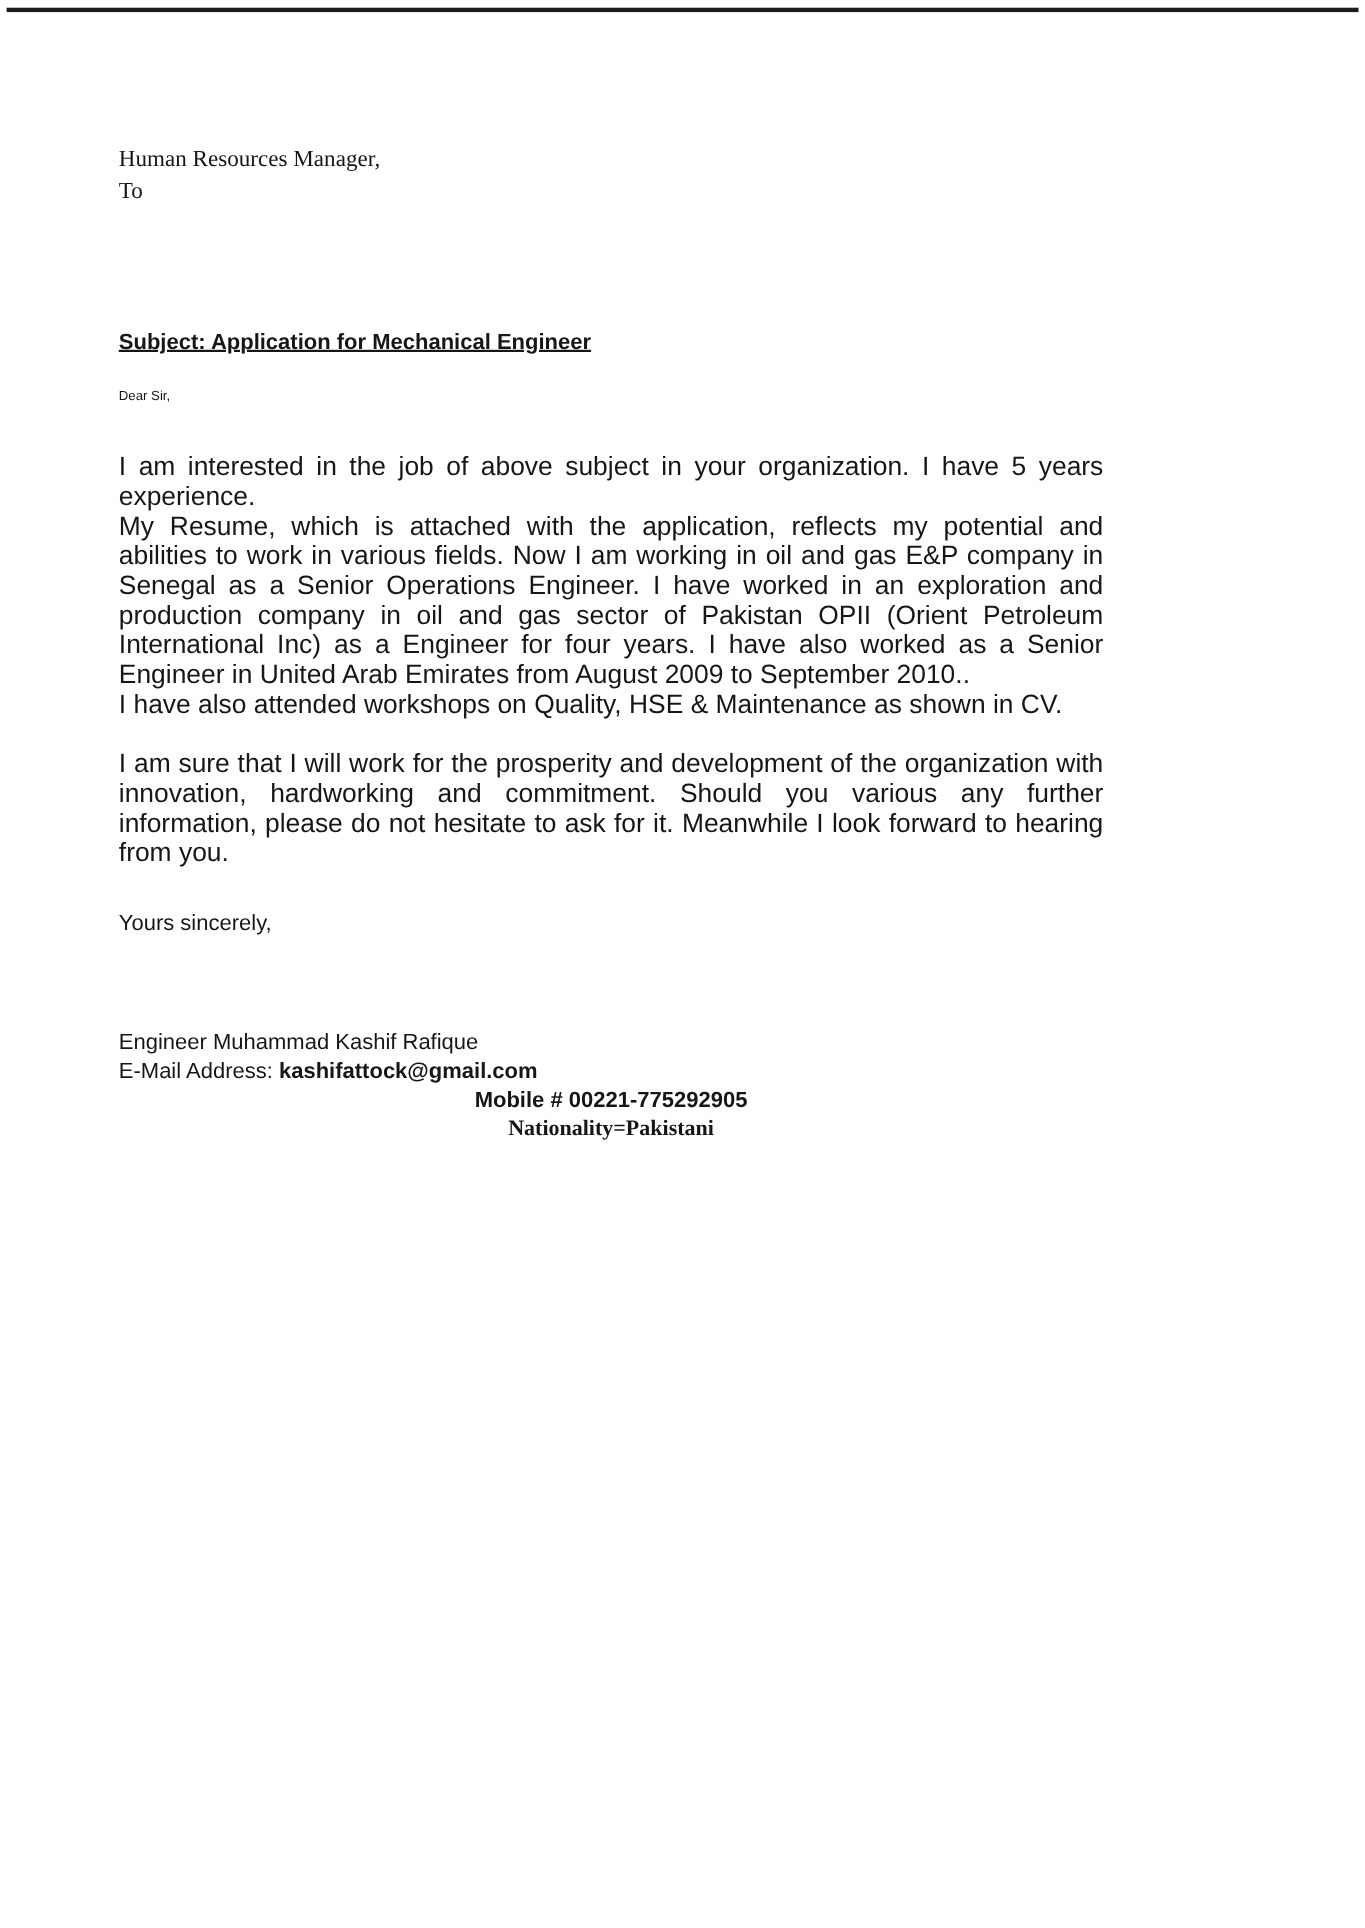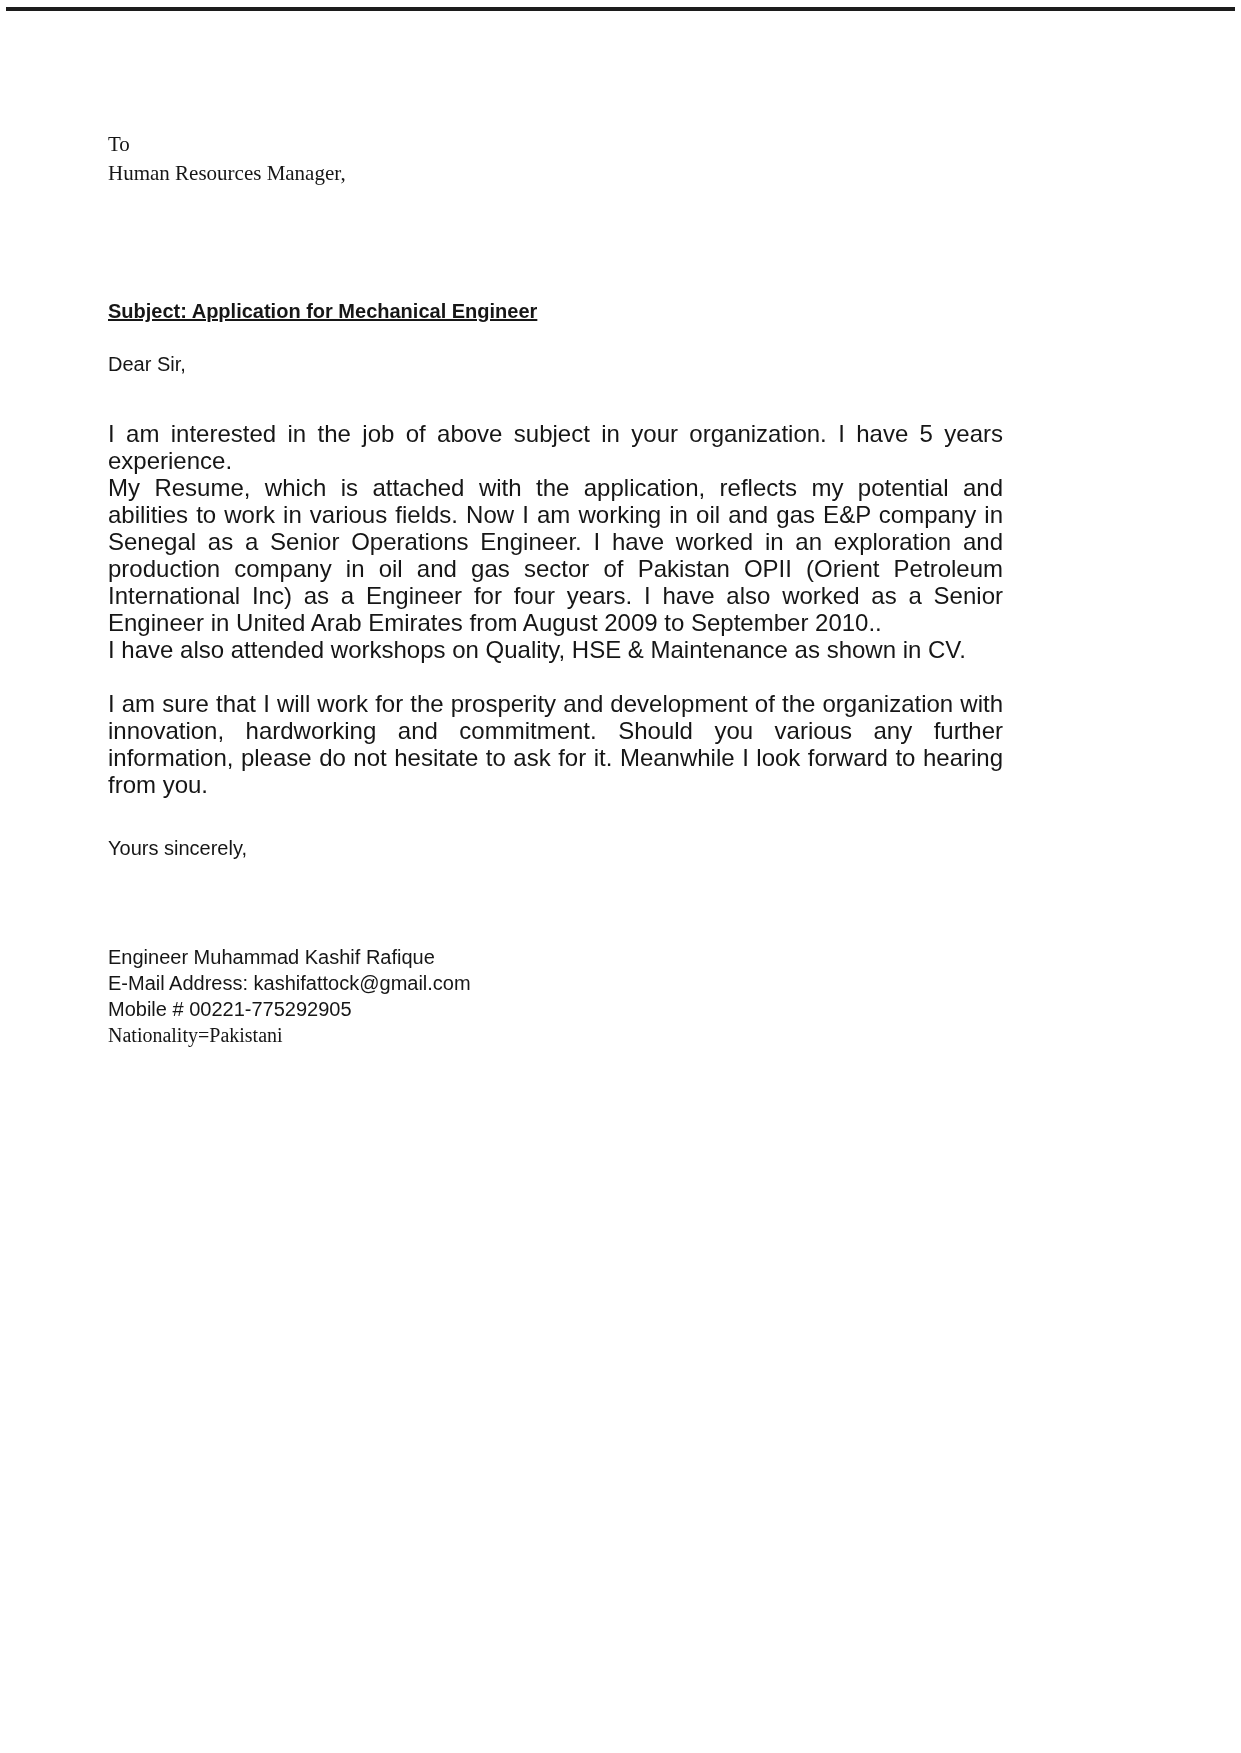--- a/index.html
+++ b/index.html
@@ -30,52 +30,52 @@
     line-height: 29px;
   }
   .subject {
     margin-top: 112px;
     font-size: 20px;
     font-weight: bold;
     text-decoration: underline;
   }
   .salutation {
     margin-top: 30px;
-    font-size: 20px;
+    font-size: 12px;
   }
   .body-block {
     margin-top: 44px;
     font-size: 24px;
     line-height: 27px;
   }
   .justify { text-align: justify; }
   .p2 { margin-top: 27px; }
   .closing {
     margin-top: 39px;
     font-size: 20px;
   }
   .signature {
     margin-top: 84px;
     font-size: 20px;
     line-height: 26px;
   }
-  .bold { font-weight: normal; }
+  .bold { font-weight: bold; text-align: center; }
   .serif { font-family: "Liberation Serif", serif; }
 </style>
 </head>
 <body>
 
 <div class="page">
   <div class="scan-top"></div>
 
   <div class="content">
 
     <div class="recipient">
+      <div>Human Resources Manager,</div>
       <div>To</div>
-      <div>Human Resources Manager,</div>
     </div>
 
     <div class="subject">Subject: Application for Mechanical Engineer</div>
 
     <div class="salutation">Dear Sir,</div>
 
     <div class="body-block">
       <div class="justify">I am interested in the job of above subject in your organization. I have 5 years experience.</div>
       <div class="justify">My Resume, which is attached with the application, reflects my potential and abilities to work in various fields. Now I am working in oil and gas E&amp;P company in Senegal as a Senior Operations Engineer. I have worked in an exploration and production company in oil and gas sector of Pakistan OPII (Orient Petroleum International Inc) as a Engineer for four years. I have also worked as a Senior Engineer in United Arab Emirates from August 2009 to September 2010..</div>
       <div>I have also attended workshops on Quality, HSE &amp; Maintenance as shown in CV.</div>

